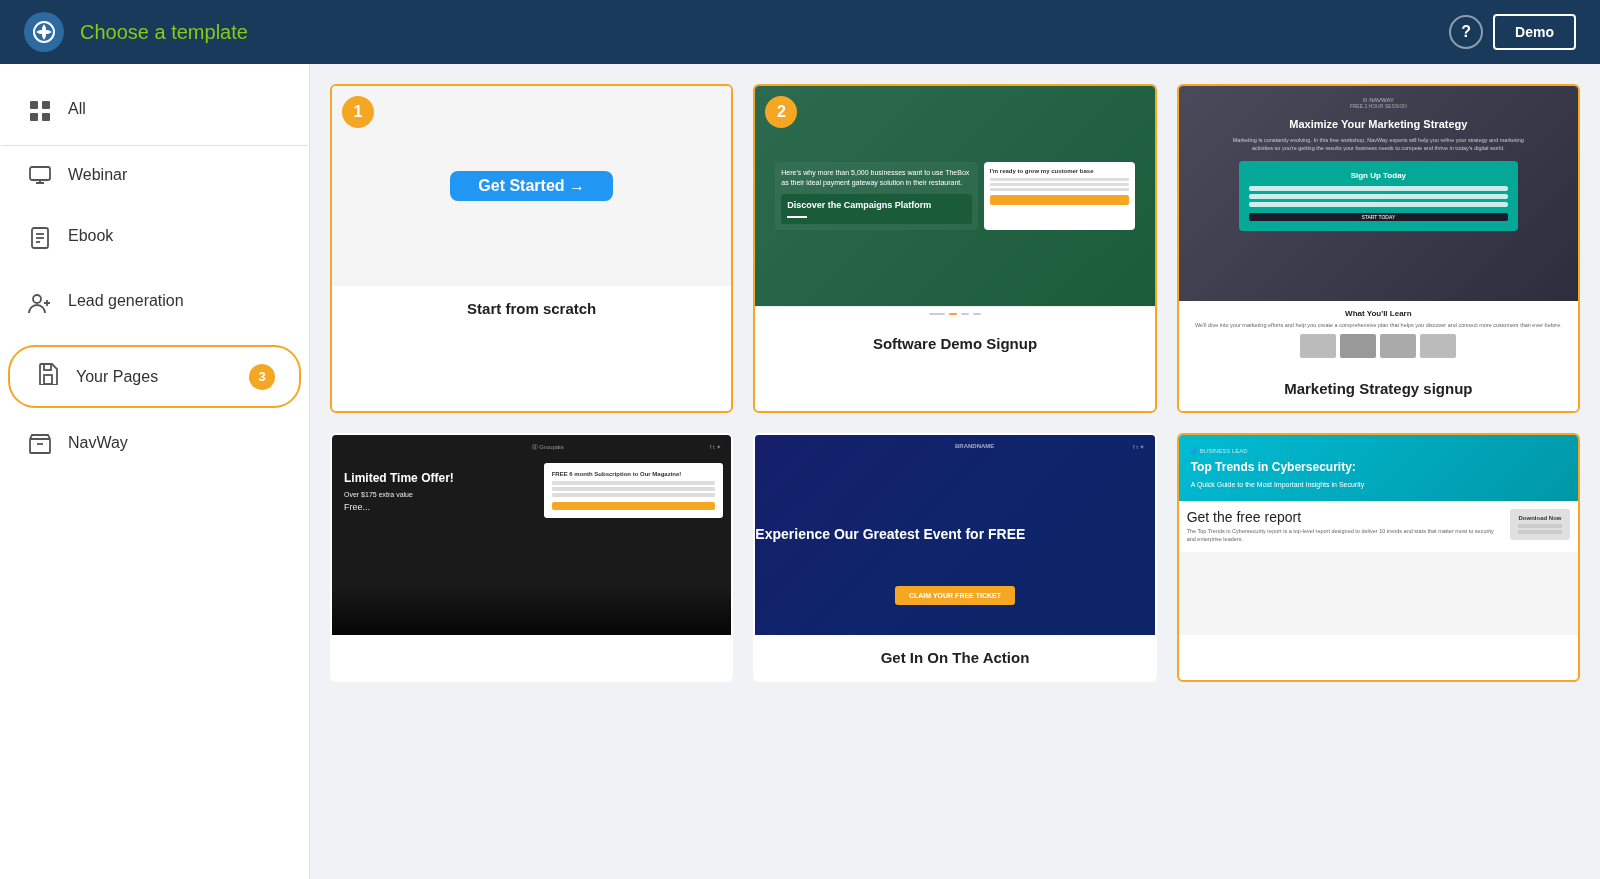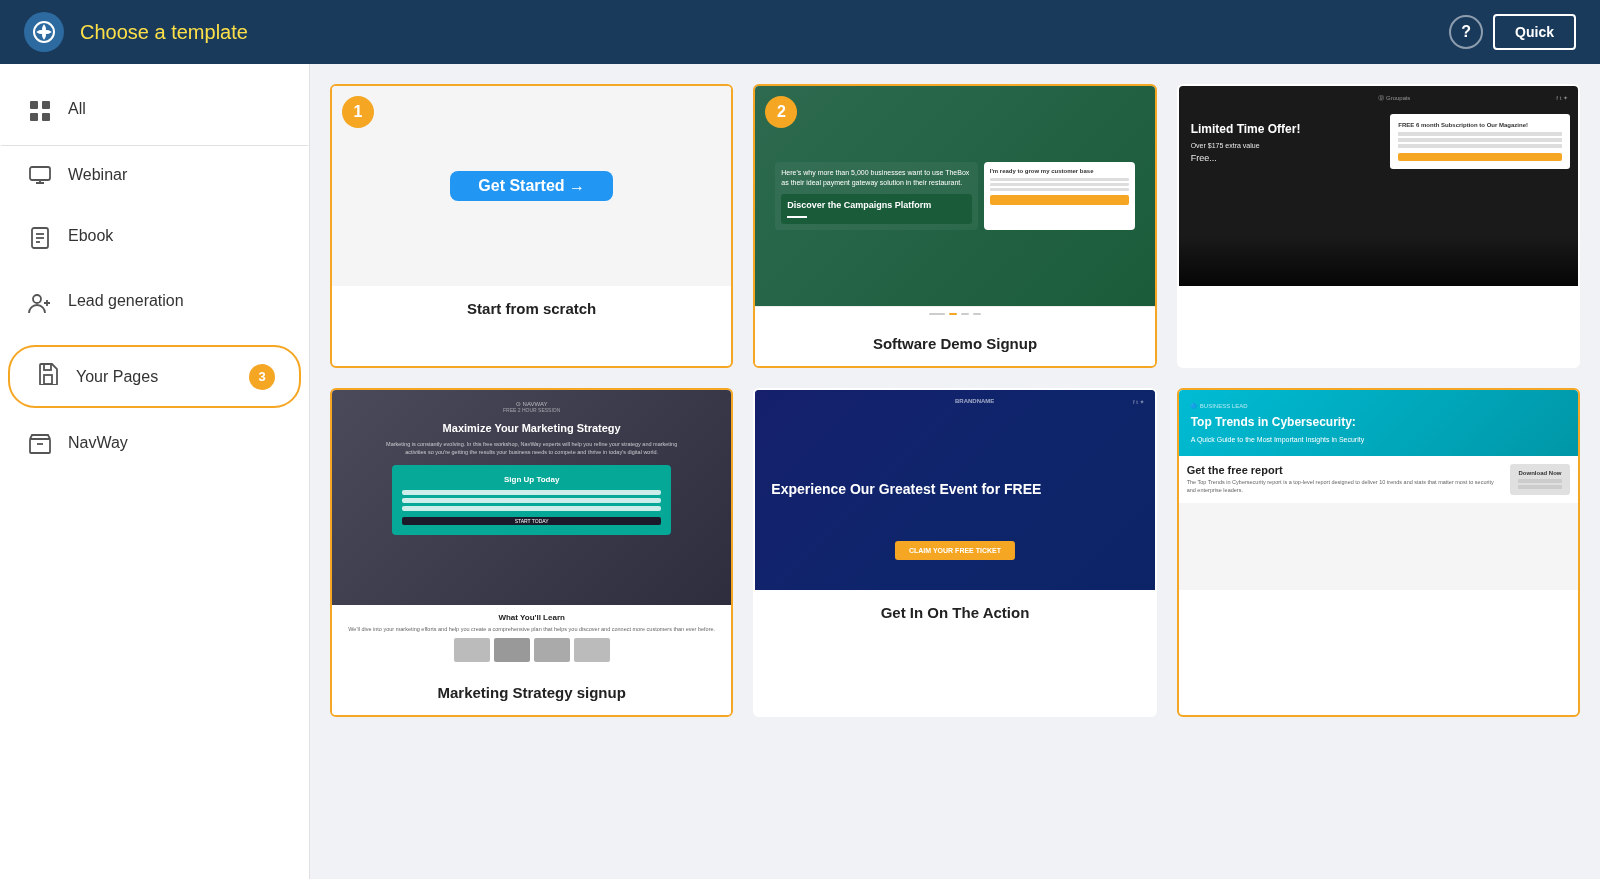--- a/index.html
+++ b/index.html
@@ -15,21 +15,21 @@
       justify-content: space-between;
     }
     .header-left { display: flex; align-items: center; gap: 16px; }
     .logo-icon {
       width: 40px; height: 40px;
       background: #2d6a9f;
       border-radius: 50%;
       display: flex; align-items: center; justify-content: center;
       color: white; font-size: 20px;
     }
-    .header-title { color: #fde047; font-size: 20px; font-weight: 400; }
+    .header-title { color: #84cc16; font-size: 20px; font-weight: 400; }
     .header-right { display: flex; align-items: center; gap: 10px; }
     .help-btn {
       width: 34px; height: 34px;
       border-radius: 50%;
       border: 2px solid rgba(255,255,255,0.5);
       background: transparent;
       color: white; font-size: 16px; font-weight: bold;
       cursor: pointer; display: flex; align-items: center; justify-content: center;
     }
     .exit-btn {
@@ -158,21 +158,20 @@
     }
 
     .event-bg {
       background: linear-gradient(135deg, #1a237e 0%, #0d47a1 50%, #1565c0 100%);
       height: 200px;
       position: relative;
       overflow: hidden;
       display: flex;
       align-items: center;
       justify-content: flex-start;
-      padding-left: 16px;
     }
     .event-crowd {
       position: absolute; top: 0; left: 0; right: 0; bottom: 0;
       background: linear-gradient(135deg, rgba(20,30,100,0.7) 0%, rgba(10,20,80,0.8) 100%);
     }
     .event-text { position: relative; z-index: 2; color: white; }
 
     
     .content { overflow-y: auto; }
 
@@ -191,21 +190,21 @@
         <path d="M12 6 Q14 9 12 12 Q10 9 12 6z"></path>
         <path d="M6 12 Q9 10 12 12 Q9 14 6 12z"></path>
         <path d="M18 12 Q15 10 12 12 Q15 14 18 12z"></path>
         <path d="M12 18 Q14 15 12 12 Q10 15 12 18z"></path>
       </svg>
     </div>
     <span class="header-title">Choose a template</span>
   </div>
   <div class="header-right">
     <button class="help-btn">?</button>
-    <button class="exit-btn">Quick</button>
+    <button class="exit-btn">Demo</button>
   </div>
 </div>
 
 <div class="main">
 
   <div class="sidebar">
 
     <div class="sidebar-item" style="border-bottom: 1px solid #e0e0e0; margin: 0; border-radius: 0; padding: 18px 24px;">
       <span class="sidebar-icon">
         <svg width="22" height="22" viewBox="0 0 22 22" fill="#555">
@@ -316,45 +315,20 @@
 
         <div style="background:white;padding:6px 10px;border-top:1px solid #eee;display:flex;justify-content:center;gap:4px;">
           <div style="width:16px;height:2px;background:#ccc;border-radius:1px;align-self:center;"></div>
           <div style="width:8px;height:2px;background:#f5a623;border-radius:1px;align-self:center;"></div>
           <div style="width:8px;height:2px;background:#ccc;border-radius:1px;align-self:center;"></div>
           <div style="width:8px;height:2px;background:#ccc;border-radius:1px;align-self:center;"></div>
         </div>
         <div class="card-label">Software Demo Signup</div>
       </div>
 
-      <div class="template-card template-card-wrap">
-        <div class="card-preview" style="height:200px;background:#1a1a1a;position:relative;overflow:hidden;">
-
-          <div style="position:absolute;top:8px;left:50%;font-size:6px;color:rgba(255,255,255,0.5);">ⓖ Groupais</div>
-          <div style="position:absolute;top:8px;right:10px;font-size:6px;color:rgba(255,255,255,0.5);">f t ✦</div>
-
-          <div style="position:absolute;left:12px;top:36px;color:white;width:45%;">
-            <div style="font-size:12px;font-weight:bold;line-height:1.3;">Limited Time Offer!</div>
-            <div style="font-size:7px;margin-top:4px;color:rgba(255,255,255,0.9);">Over $175 extra value</div>
-            <div style="font-size:9px;margin-top:4px;color:rgba(255,255,255,0.9);">Free...</div>
-          </div>
-
-          <div style="position:absolute;right:8px;top:28px;width:45%;background:white;padding:8px;border-radius:3px;">
-            <div style="font-size:6px;font-weight:bold;color:#333;margin-bottom:4px;">FREE 6 month Subscription to Our Magazine!</div>
-            <div style="height:4px;background:#ddd;margin:2px 0;border-radius:1px;"></div>
-            <div style="height:4px;background:#ddd;margin:2px 0;border-radius:1px;"></div>
-            <div style="height:4px;background:#ddd;margin:2px 0;border-radius:1px;"></div>
-            <div style="height:8px;background:#f5a623;border-radius:2px;margin-top:5px;"></div>
-          </div>
-
-          <div style="position:absolute;bottom:0;left:0;right:0;height:50px;background:linear-gradient(to top, rgba(0,0,0,0.8) 0%, transparent 100%);"></div>
-        </div>
-        <div class="card-label" style="font-size:11px;color:#666;"></div>
-      </div>
-
       <div class="template-card selected template-card-wrap">
         <div class="card-preview marketing-bg" style="height: 280px; flex-direction: column; align-items: center; justify-content: flex-start; padding-top: 10px;">
 
           <div style="width:75%; text-align:center; margin-bottom:8px;">
             <div style="color:rgba(255,255,255,0.6);font-size:6px;">⊙ NAVWAY</div>
             <div style="color:rgba(255,255,255,0.5);font-size:5px;">FREE 2 HOUR SESSION</div>
           </div>
           <div style="width:75%;">
             <div style="color:white;font-size:11px;font-weight:bold;text-align:center;line-height:1.3;margin-bottom:6px;">Maximize Your Marketing Strategy</div>
             <div style="color:rgba(255,255,255,0.7);font-size:5.5px;text-align:center;line-height:1.4;margin-bottom:8px;">Marketing is constantly evolving. In this free workshop, NavWay experts will help you refine your strategy and marketing activities so you're getting the results your business needs to compete and thrive in today's digital world.</div>
@@ -376,20 +350,45 @@
               <div style="width:36px;height:24px;background:#999;border-radius:2px;"></div>
               <div style="width:36px;height:24px;background:#aaa;border-radius:2px;"></div>
               <div style="width:36px;height:24px;background:#bbb;border-radius:2px;"></div>
             </div>
           </div>
         </div>
         <div class="card-label">Marketing Strategy signup</div>
       </div>
 
       <div class="template-card template-card-wrap">
+        <div class="card-preview" style="height:200px;background:#1a1a1a;position:relative;overflow:hidden;">
+
+          <div style="position:absolute;top:8px;left:50%;font-size:6px;color:rgba(255,255,255,0.5);">ⓖ Groupais</div>
+          <div style="position:absolute;top:8px;right:10px;font-size:6px;color:rgba(255,255,255,0.5);">f t ✦</div>
+
+          <div style="position:absolute;left:12px;top:36px;color:white;width:45%;">
+            <div style="font-size:12px;font-weight:bold;line-height:1.3;">Limited Time Offer!</div>
+            <div style="font-size:7px;margin-top:4px;color:rgba(255,255,255,0.9);">Over $175 extra value</div>
+            <div style="font-size:9px;margin-top:4px;color:rgba(255,255,255,0.9);">Free...</div>
+          </div>
+
+          <div style="position:absolute;right:8px;top:28px;width:45%;background:white;padding:8px;border-radius:3px;">
+            <div style="font-size:6px;font-weight:bold;color:#333;margin-bottom:4px;">FREE 6 month Subscription to Our Magazine!</div>
+            <div style="height:4px;background:#ddd;margin:2px 0;border-radius:1px;"></div>
+            <div style="height:4px;background:#ddd;margin:2px 0;border-radius:1px;"></div>
+            <div style="height:4px;background:#ddd;margin:2px 0;border-radius:1px;"></div>
+            <div style="height:8px;background:#f5a623;border-radius:2px;margin-top:5px;"></div>
+          </div>
+
+          <div style="position:absolute;bottom:0;left:0;right:0;height:50px;background:linear-gradient(to top, rgba(0,0,0,0.8) 0%, transparent 100%);"></div>
+        </div>
+        <div class="card-label" style="font-size:11px;color:#666;"></div>
+      </div>
+
+      <div class="template-card template-card-wrap">
         <div class="event-bg">
           <div class="event-crowd"></div>
 
           <div style="position:absolute;top:8px;left:50%;font-size:6px;color:rgba(255,255,255,0.6);font-weight:bold;">BRANDNAME</div>
           <div style="position:absolute;top:8px;right:10px;font-size:6px;color:rgba(255,255,255,0.5);">f t ✦</div>
           <div class="event-text">
             <div style="color:white;font-size:14px;font-weight:bold;line-height:1.4;">Experience Our Greatest Event for FREE</div>
           </div>
 
           <div style="position:absolute;bottom:30px;left:50%;transform:translateX(-50%);background:#f5a623;color:white;padding:6px 14px;border-radius:3px;font-size:7px;font-weight:bold;white-space:nowrap;">CLAIM YOUR FREE TICKET</div>
@@ -402,21 +401,21 @@
 
           <div style="background:linear-gradient(135deg,#00bcd4,#0097a7);padding:12px;">
 
             <div style="font-size:6px;color:rgba(255,255,255,0.7);margin-bottom:6px;">🔷 BUSINESS LEAD</div>
             <div style="color:white;font-size:12px;font-weight:bold;line-height:1.3;">Top Trends in Cybersecurity:</div>
             <div style="color:white;font-size:7px;margin-top:4px;line-height:1.4;">A Quick Guide to the Most Important Insights in Security</div>
           </div>
 
           <div style="background:white;padding:8px;display:flex;gap:8px;align-items:flex-start;">
             <div style="flex:1;">
-              <div style="font-size:11px;font-weight:bold;color:#222;">Get the free report</div>
+              <div style="font-size:14px;font-weight:normal;color:#222;">Get the free report</div>
               <div style="font-size:5.5px;color:#666;margin-top:3px;line-height:1.4;">The Top Trends in Cybersecurity report is a top-level report designed to deliver 10 trends and stats that matter most to security and enterprise leaders.</div>
             </div>
             <div style="background:#e0e0e0;padding:6px 8px;border-radius:3px;text-align:center;min-width:60px;">
               <div style="font-size:6px;font-weight:bold;color:#333;">Download Now</div>
               <div style="height:4px;background:#ccc;border-radius:1px;margin-top:3px;"></div>
               <div style="height:4px;background:#ccc;border-radius:1px;margin-top:2px;"></div>
             </div>
           </div>
         </div>
         <div class="card-label" style="font-size:12px;color:#666;"></div>

